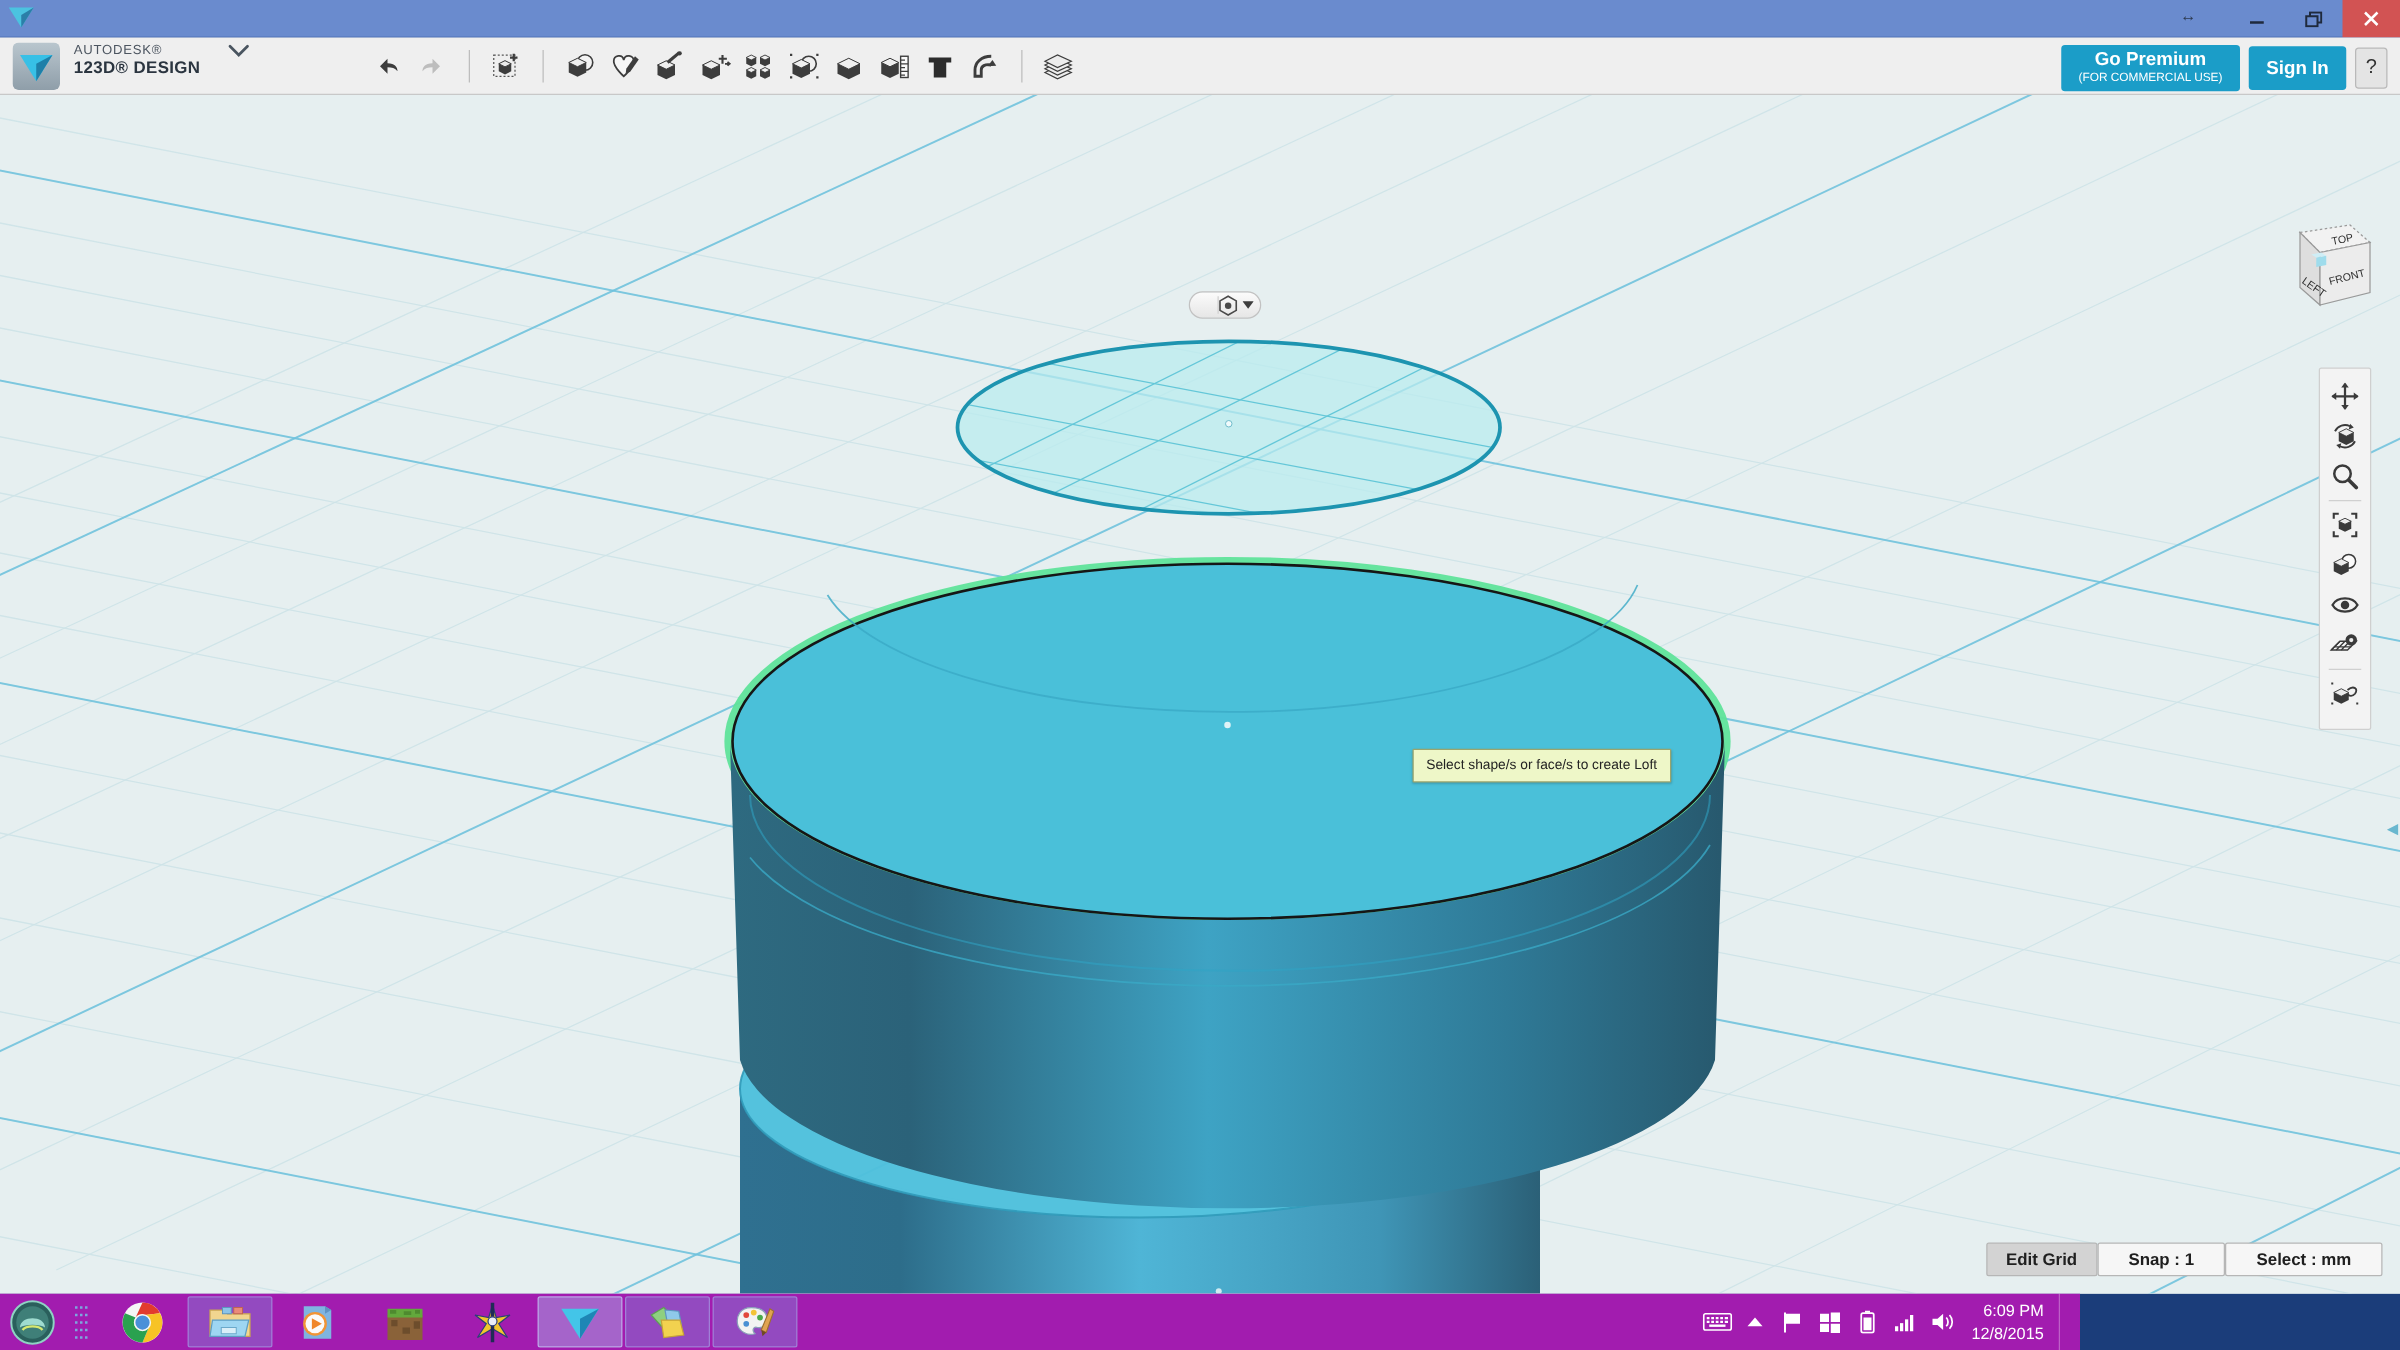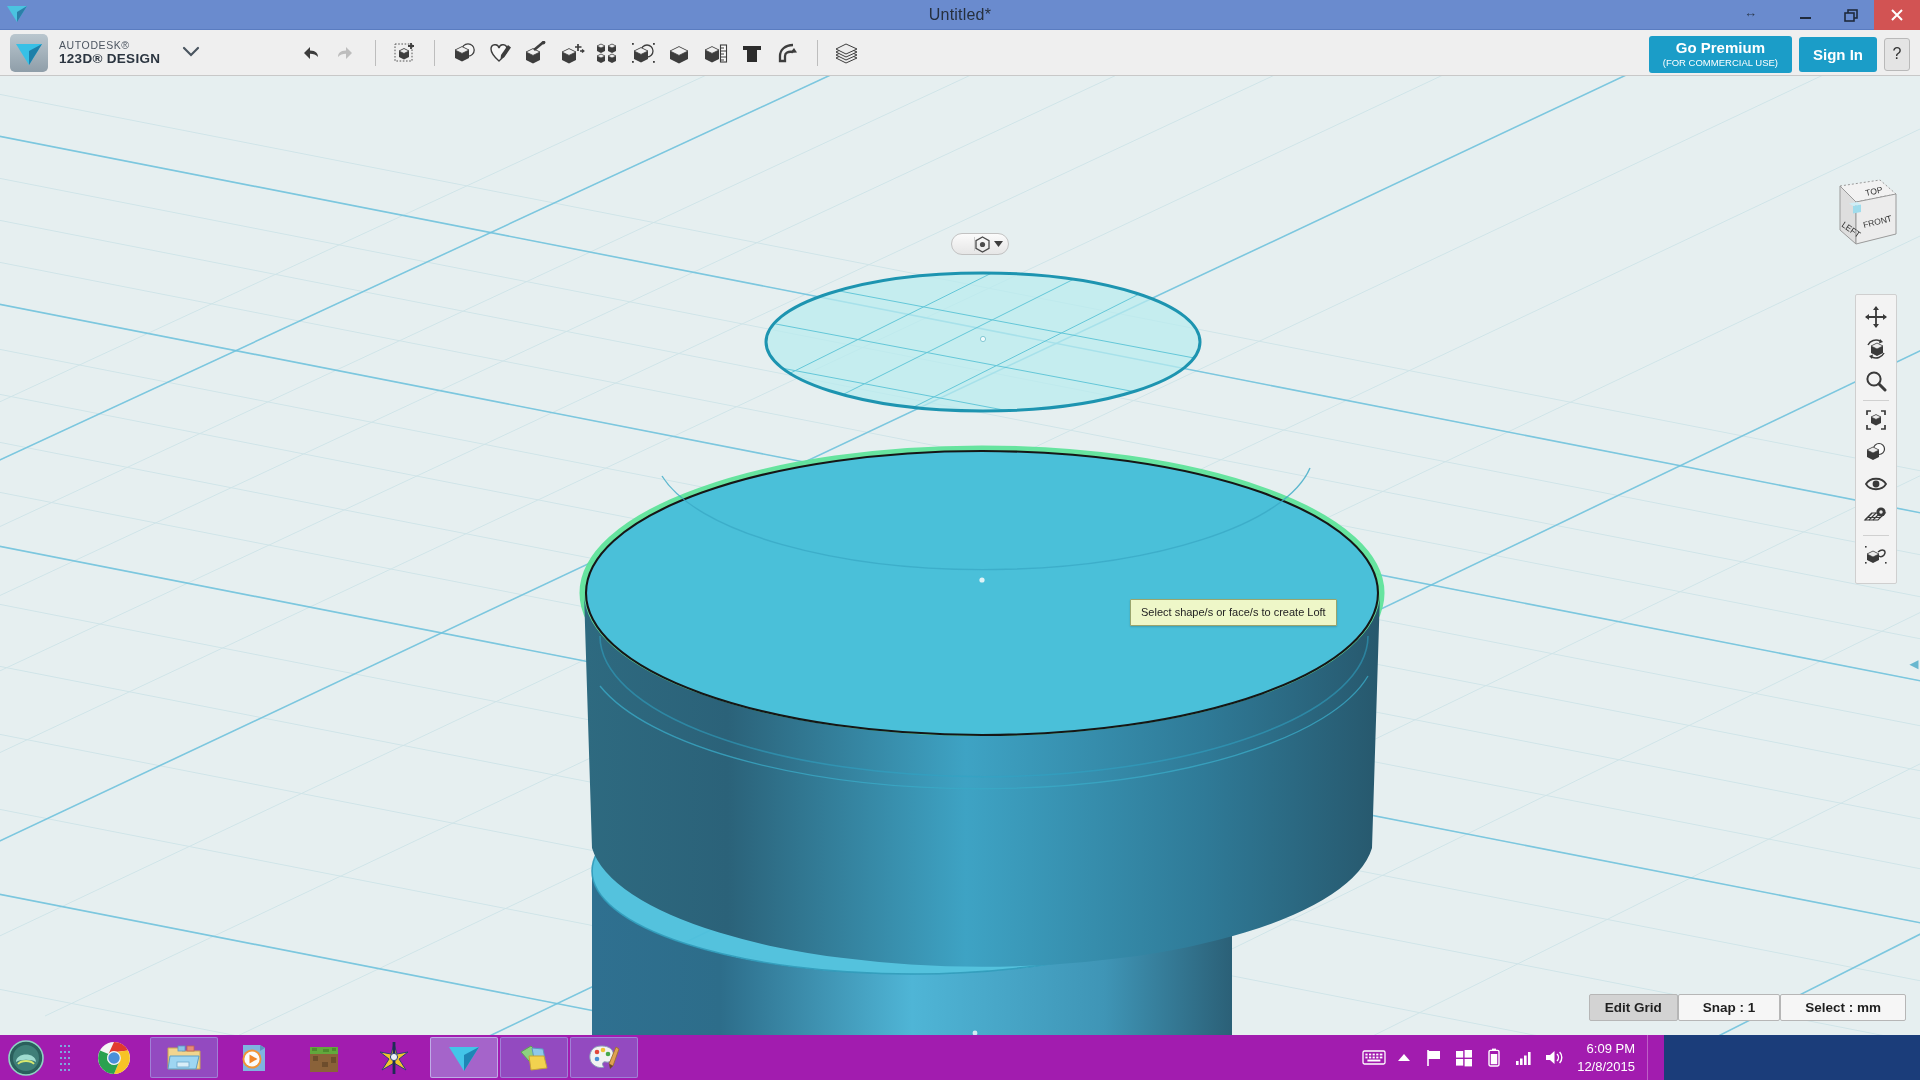--- a/index.html
+++ b/index.html
@@ -28,21 +28,21 @@
   }
   #win-close{ background:#d25353; color:#fff; font-size:17px; }
   #wingroup{ position:absolute; right:0; top:0; display:flex; }
 
   
   #toolbar{
     position:absolute; left:0; top:30px; width:1920px; height:46px;
     background:#efefef; border-bottom:1px solid #c8c8c8;
     display:flex; align-items:center;
   }
-  #brand{ display:flex; align-items:center; padding-left:10px; }
+  #brand{ display:flex; align-items:flex-start; padding-left:10px; }
   #brand-logo{ width:38px; height:38px; border-radius:4px; overflow:hidden; }
   #brand-text{ margin-left:11px; line-height:1.15; }
   #brand-top{ font-size:10.5px; color:#4c5560; letter-spacing:.6px; }
   #brand-bottom{ font-size:13.5px; color:#2b3540; font-weight:bold; letter-spacing:.3px; }
   #brand-caret{ margin-left:22px; color:#4a5560; font-size:13px; }
 
   #tools{ display:flex; align-items:center; margin-left:92px; }
   .tbtn{
     width:36px; height:34px; display:flex; align-items:center; justify-content:center;
     cursor:default; border-radius:3px;
@@ -147,21 +147,20 @@
   #show-desktop{ width:9px; height:45px; border-left:1px solid rgba(255,255,255,.3); }
 </style>
 </head>
 <body>
 
 <div id="titlebar">
   <svg id="app-mini-logo" viewBox="0 0 22 20">
     <polygon points="1,2 21,2 11,18" fill="#4bc3e0"></polygon>
     <polygon points="11,18 21,2 11,8" fill="#2b7fa8"></polygon>
   </svg>
-  <div id="title-text">Untitled*</div>
   <span id="title-arrows">↔</span>
   <div id="wingroup">
     <div class="wbtn">
       <svg width="13" height="13" viewBox="0 0 13 13">
           <rect x="1" y="8" width="11" height="2" fill="#1f2a3c"></rect>
         </svg>
     </div>
     <div class="wbtn">
       <svg width="14" height="13" viewBox="0 0 14 13">
         <rect x="4" y="1" width="9" height="8" fill="none" stroke="#1f2a3c" stroke-width="1.6"></rect>

